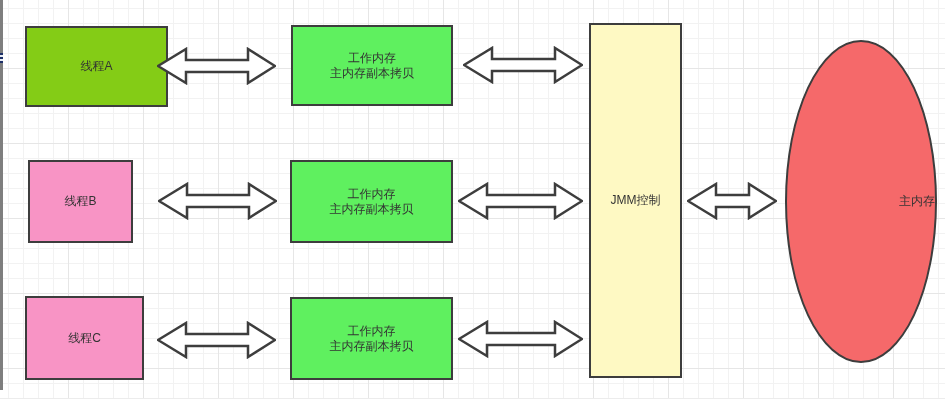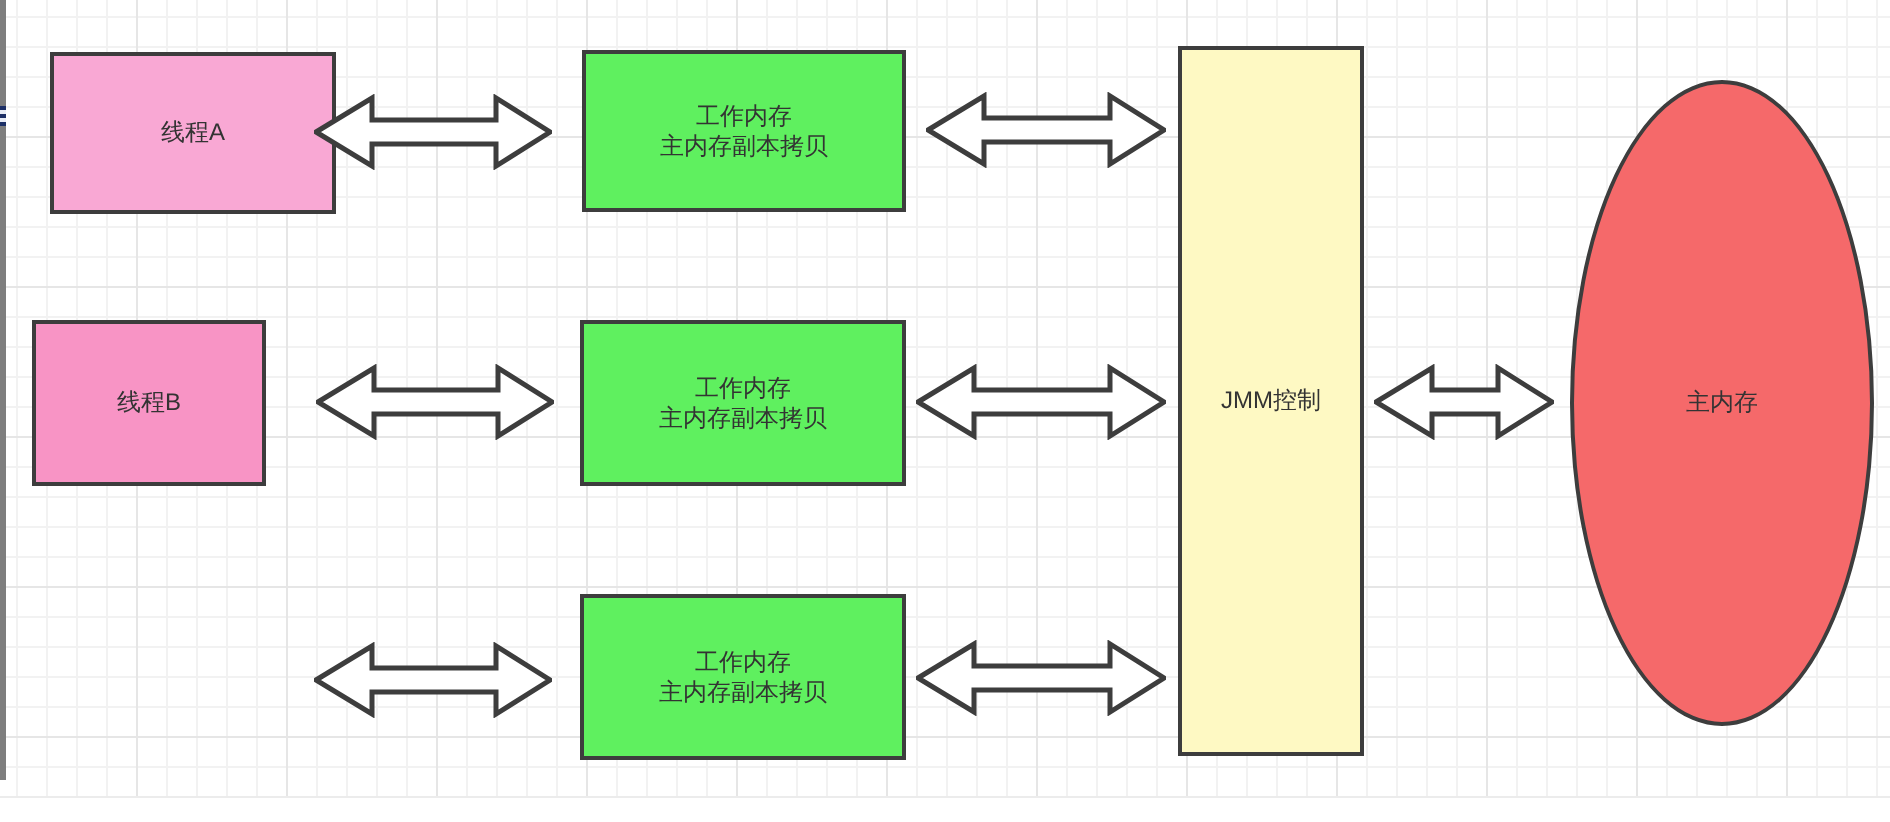--- a/index.html
+++ b/index.html
@@ -70,45 +70,48 @@
   }
 </style>
 </head>
 <body>
 
 <div class="stage">
   <div class="gridpane"></div>
   <div class="edge-strip"></div>
   <div class="edge-artifact"></div>
 
-  <div class="node" style="left: 25px; top: 26px; width: 143px; height: 81px; background-color: #f9a8d4;">
+  <div class="node" style="left: 25px; top: 26px; width: 143px; height: 81px; background-color: #84cc16;">
     <span>线程A</span>
   </div>
-  <div class="node" style="left: 16px; top: 160px; width: 117px; height: 83px; background-color: rgb(248, 148, 197);">
+  <div class="node" style="left: 28px; top: 160px; width: 105px; height: 83px; background-color: rgb(248, 148, 197);">
     <span>线程B</span>
+  </div>
+  <div class="node" style="left: 25px; top: 296px; width: 119px; height: 84px; background-color: rgb(248, 148, 197);">
+    <span>线程C</span>
   </div>
 
   <div class="node" style="left: 291px; top: 25px; width: 162px; height: 81px; background-color: rgb(95, 240, 95);">
     <span>工作内存</span>
     <span>主内存副本拷贝</span>
   </div>
   <div class="node" style="left: 290px; top: 160px; width: 163px; height: 83px; background-color: rgb(95, 240, 95);">
     <span>工作内存</span>
     <span>主内存副本拷贝</span>
   </div>
   <div class="node" style="left: 290px; top: 297px; width: 163px; height: 83px; background-color: rgb(95, 240, 95);">
     <span>工作内存</span>
     <span>主内存副本拷贝</span>
   </div>
 
   <div class="node" style="left: 589px; top: 23px; width: 93px; height: 355px; background-color: #fef9c3;">
     <span>JMM控制</span>
   </div>
 
-  <div class="node ellipse" style="left: 785px; top: 40px; width: 152px; height: 323px; background-color: rgb(245, 105, 106);">
+  <div class="node ellipse" style="left: 785px; top: 40px; width: 152px; height: 323px; background-color: rgb(245, 105, 106); align-items: flex-end;">
     <span>主内存</span>
   </div>
 
   <svg class="arrow" style="left:157px;top:47px" width="119" height="38" viewBox="0 0 119 38">
     <polygon points="1,19 29,2 29,13 91,13 91,2 118,19 91,36 91,25 29,25 29,36"></polygon>
   </svg>
   <svg class="arrow" style="left:158px;top:182px" width="119" height="38" viewBox="0 0 119 38">
     <polygon points="1,19 29,2 29,13 91,13 91,2 118,19 91,36 91,25 29,25 29,36"></polygon>
   </svg>
   <svg class="arrow" style="left:157px;top:321px" width="119" height="38" viewBox="0 0 119 38">

